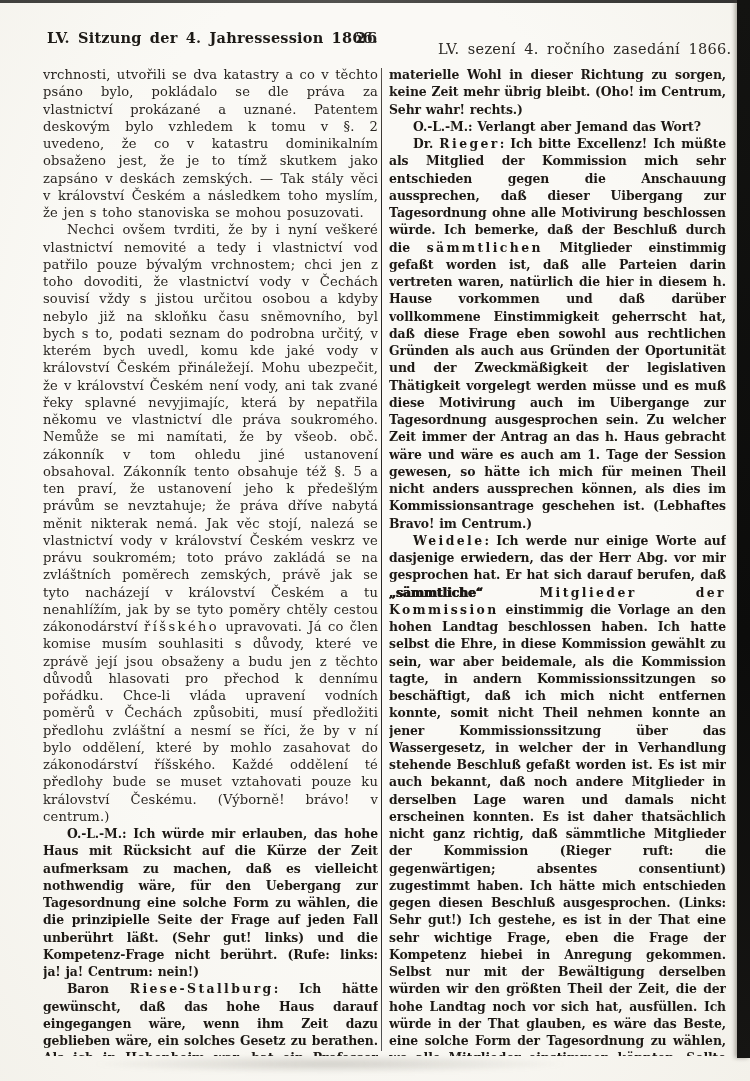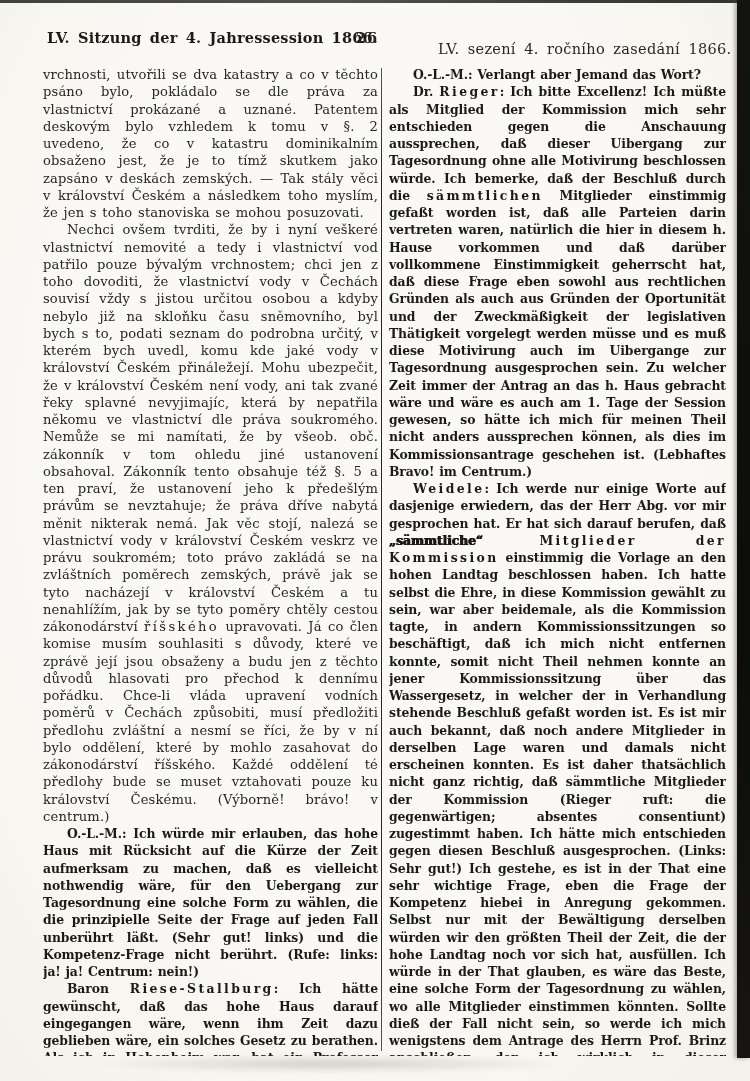--- a/index.html
+++ b/index.html
@@ -63,18 +63,19 @@
 
   <div class="textbody">
     <div class="col col-left">
         <p class="para antiqua"><span>vrchnosti, utvořili se dva katastry a co v těchto psáno bylo, pokládalo se dle práva za vlastnictví prokázané a uznané. Patentem deskovým bylo vzhledem k tomu v §. 2 uvedeno, že co v katastru dominikalním obsaženo jest, že je to tímž skutkem jako zapsáno v deskách zemských. — Tak stály věci v království Českém a následkem toho myslím, že jen s toho stanoviska se mohou posuzovati.</span></p>
         <p class="para antiqua indent"><span>Nechci ovšem tvrditi, že by i nyní veškeré vlastnictví nemovité a tedy i vlastnictví vod patřilo pouze bývalým vrchnostem; chci jen z toho dovoditi, že vlastnictví vody v Čechách souvisí vždy s jistou určitou osobou a kdyby nebylo již na skloňku času sněmovního, byl bych s to, podati seznam do podrobna určitý, v kterém bych uvedl, komu kde jaké vody v království Českém přináležejí. Mohu ubezpečit, že v království Českém není vody, ani tak zvané řeky splavné nevyjimajíc, která by nepatřila někomu ve vlastnictví dle práva soukromého. Nemůže se mi namítati, že by všeob. obč. zákonník v tom ohledu jiné ustanovení obsahoval. Zákonník tento obsahuje též §. 5 a ten praví, že ustanovení jeho k předešlým právům se nevztahuje; že práva dříve nabytá měnit nikterak nemá. Jak věc stojí, nalezá se vlastnictví vody v království Českém veskrz ve právu soukromém; toto právo zakládá se na zvláštních poměrech zemských, právě jak se tyto nacházejí v království Českém a tu nenahlížím, jak by se tyto poměry chtěly cestou zákonodárství </span><span class="seg-spaced">říšského</span><span> upravovati. Já co člen komise musím souhlasiti s důvody, které ve zprávě její jsou obsaženy a budu jen z těchto důvodů hlasovati pro přechod k dennímu pořádku. Chce-li vláda upravení vodních poměrů v Čechách způsobiti, musí předložiti předlohu zvláštní a nesmí se říci, že by v ní bylo oddělení, které by mohlo zasahovat do zákonodárství říšského. Každé oddělení té předlohy bude se muset vztahovati pouze ku království Českému. (Výborně! brávo! v centrum.)</span></p>
         <p class="para fraktur indent"><span>O.-L.-M.:</span><span> Ich würde mir erlauben, das hohe Haus mit Rücksicht auf die Kürze der Zeit aufmerksam zu machen, daß es vielleicht nothwendig wäre, für den Uebergang zur Tagesordnung eine solche Form zu wählen, die die prinzipielle Seite der Frage auf jeden Fall unberührt läßt. (Sehr gut! links) und die Kompetenz-Frage nicht berührt. (Rufe: links: ja! ja! Centrum: nein!)</span></p>
         <p class="para fraktur indent"><span>Baron </span><span class="seg-spaced">Riese-Stallburg</span><span>: Ich hätte gewünscht, daß das hohe Haus darauf eingegangen wäre, wenn ihm Zeit dazu geblieben wäre, ein solches Gesetz zu berathen. Als ich in Hohenheim war, hat ein Professor den Einfluß und die Nothwendigkeit des Wassers für die Landwirthschaft und für das Futter berührt und wie wichtig das Futter für die Landwirthschaft ist, weiß ein jeder Landwirth. Ich bedauere, daß diese Frage hier im hohen Hause nicht mehr erwogen werden kann und uns für das</span></p>
       </div>
     <div class="rule"></div>
     <div class="col col-right">
+        <p class="para fraktur"><span>materielle Wohl in dieser Richtung zu sorgen, keine Zeit mehr übrig bleibt. (Oho! im Centrum, Sehr wahr! rechts.)</span></p>
         <p class="para fraktur indent"><span>O.-L.-M.:</span><span> Verlangt aber Jemand das Wort?</span></p>
         <p class="para fraktur indent"><span>Dr. </span><span class="seg-spaced">Rieger</span><span>: Ich bitte Excellenz! Ich müßte als Mitglied der Kommission mich sehr entschieden gegen die Anschauung aussprechen, daß dieser Uibergang zur Tagesordnung ohne alle Motivirung beschlossen würde. Ich bemerke, daß der Beschluß durch die </span><span class="seg-spaced">sämmtlichen</span><span> Mitglieder einstimmig gefaßt worden ist, daß alle Parteien darin vertreten waren, natürlich die hier in diesem h. Hause vorkommen und daß darüber vollkommene Einstimmigkeit geherrscht hat, daß diese Frage eben sowohl aus rechtlichen Gründen als auch aus Gründen der Oportunität und der Zweckmäßigkeit der legislativen Thätigkeit vorgelegt werden müsse und es muß diese Motivirung auch im Uibergange zur Tagesordnung ausgesprochen sein. Zu welcher Zeit immer der Antrag an das h. Haus gebracht wäre und wäre es auch am 1. Tage der Session gewesen, so hätte ich mich für meinen Theil nicht anders aussprechen können, als dies im Kommissionsantrage geschehen ist. (Lebhaftes Bravo! im Centrum.)</span></p>
         <p class="para fraktur indent"><span class="seg-spaced">Weidele</span><span>: Ich werde nur einige Worte auf dasjenige erwiedern, das der Herr Abg. vor mir gesprochen hat. Er hat sich darauf berufen, daß </span><span class="seg-bold">„sämmtliche“</span><span> </span><span class="seg-spaced">Mitglieder der Kommission</span><span> einstimmig die Vorlage an den hohen Landtag beschlossen haben. Ich hatte selbst die Ehre, in diese Kommission gewählt zu sein, war aber beidemale, als die Kommission tagte, in andern Kommissionssitzungen so beschäftigt, daß ich mich nicht entfernen konnte, somit nicht Theil nehmen konnte an jener Kommissionssitzung über das Wassergesetz, in welcher der in Verhandlung stehende Beschluß gefaßt worden ist. Es ist mir auch bekannt, daß noch andere Mitglieder in derselben Lage waren und damals nicht erscheinen konnten. Es ist daher thatsächlich nicht ganz richtig, daß sämmtliche Mitglieder der Kommission (Rieger ruft: die gegenwärtigen; absentes consentiunt) zugestimmt haben. Ich hätte mich entschieden gegen diesen Beschluß ausgesprochen. (Links: Sehr gut!) Ich gestehe, es ist in der That eine sehr wichtige Frage, eben die Frage der Kompetenz hiebei in Anregung gekommen. Selbst nur mit der Bewältigung derselben würden wir den größten Theil der Zeit, die der hohe Landtag noch vor sich hat, ausfüllen. Ich würde in der That glauben, es wäre das Beste, eine solche Form der Tagesordnung zu wählen, wo alle Mitglieder einstimmen könnten. Sollte dieß der Fall nicht sein, so werde ich mich wenigstens dem Antrage des Herrn Prof. Brinz anschließen, den ich wirklich in dieser Beziehung für maßgebend halte und von dem ich glaube, daß er auch dem größten Theile unserer Gesinnungsgenossen auf dieser Seite des h. Hauses entspricht, während derselbe gleichzeitig Niemandem und keiner Anschauung präjudizirt. In der That würde die Frage der Kompetenz durch diese einfache Tagesordnung, wenn sie</span></p>
       </div>
   </div>
 </div>
 
 </body></html>

